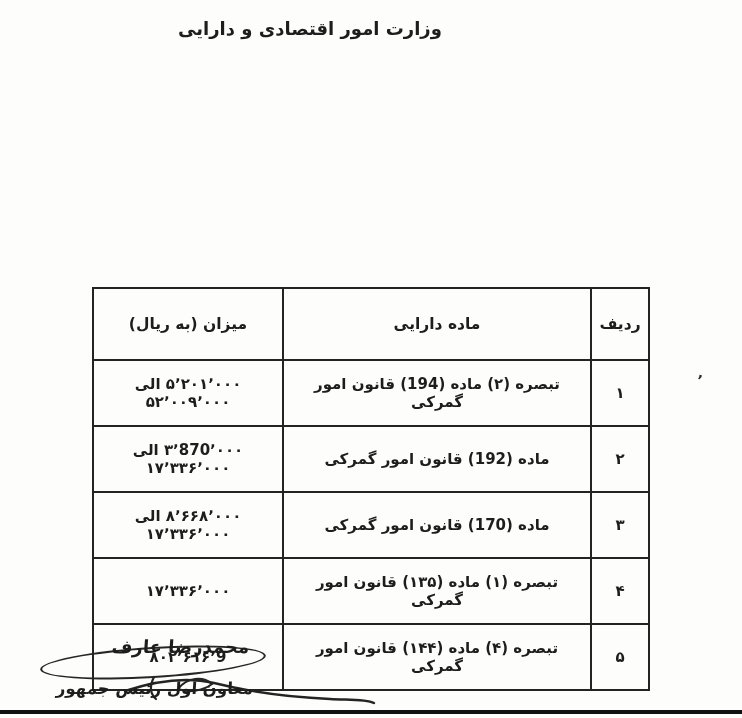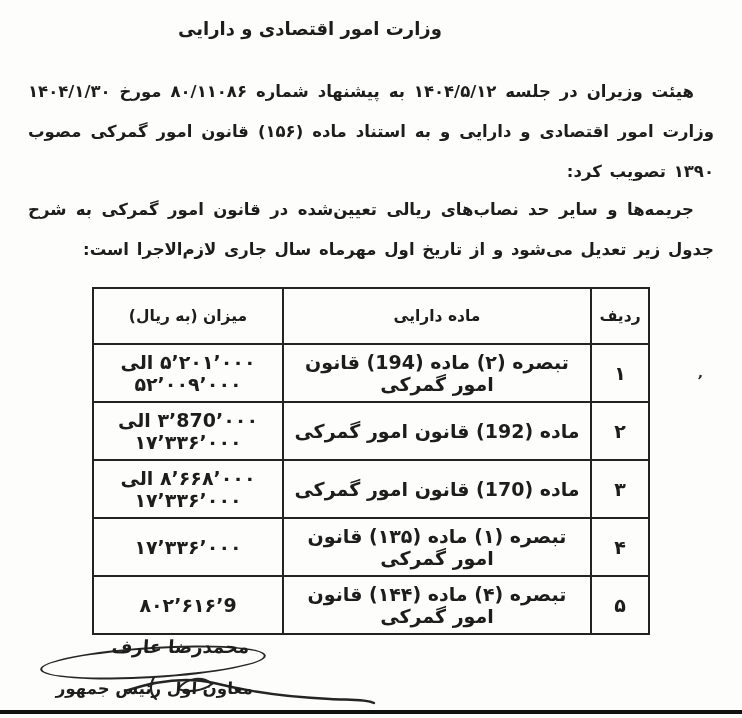--- a/index.html
+++ b/index.html
@@ -46,25 +46,25 @@
     width: 556px;
     border-collapse: collapse;
     direction: rtl;
     table-layout: fixed;
   }
   table.fines th, table.fines td {
     border: 2px solid #232323;
     text-align: center;
     vertical-align: middle;
     font-weight: bold;
-    padding: 6px 6px;
+    padding: 14px 6px;
     overflow: hidden;
   }
   table.fines th { font-size: 15.5px; height: 42px; }
-  table.fines td { font-size: 19px; }
+  table.fines td { font-size: 15px; }
   col.c-row { width: 58px; }
   col.c-article { width: 308px; }
   col.c-amount { width: 190px; }
   tr.r { height: 43px; }
   tr.r-last { height: 50px; }
 
   .artifact-mark {
     position: absolute;
     top: 372px;
     left: 697px;
@@ -122,23 +122,21 @@
     background: #111;
   }
 </style>
 </head>
 <body>
 
 <div class="page">
 
   <div class="doc-title">وزارت امور اقتصادی و دارایی</div>
 
-  <div class="para para-1">هیئت وزیران در جلسه ۱۴۰۴/۵/۱۲ به پیشنهاد شماره ۸۰/۱۱۰۸۶ مورخ ۱۴۰۴/۱/۳۰ وزارت امور اقتصادی و دارایی و به استناد ماده (۱۵۶) قانون امور گمرکی مصوب ۱۳۹۰ تصویب کرد:</div>
 
-  <div class="para para-2">جریمه‌ها و سایر حد نصاب‌های ریالی تعیین‌شده در قانون امور گمرکی به شرح جدول زیر تعدیل می‌شود و از تاریخ اول مهرماه سال جاری لازم‌الاجرا است:</div>
 
   <table class="fines">
     <colgroup>
       <col class="c-row">
       <col class="c-article">
       <col class="c-amount">
     </colgroup>
     <thead>
       <tr class="r">
         <th>ردیف</th>

